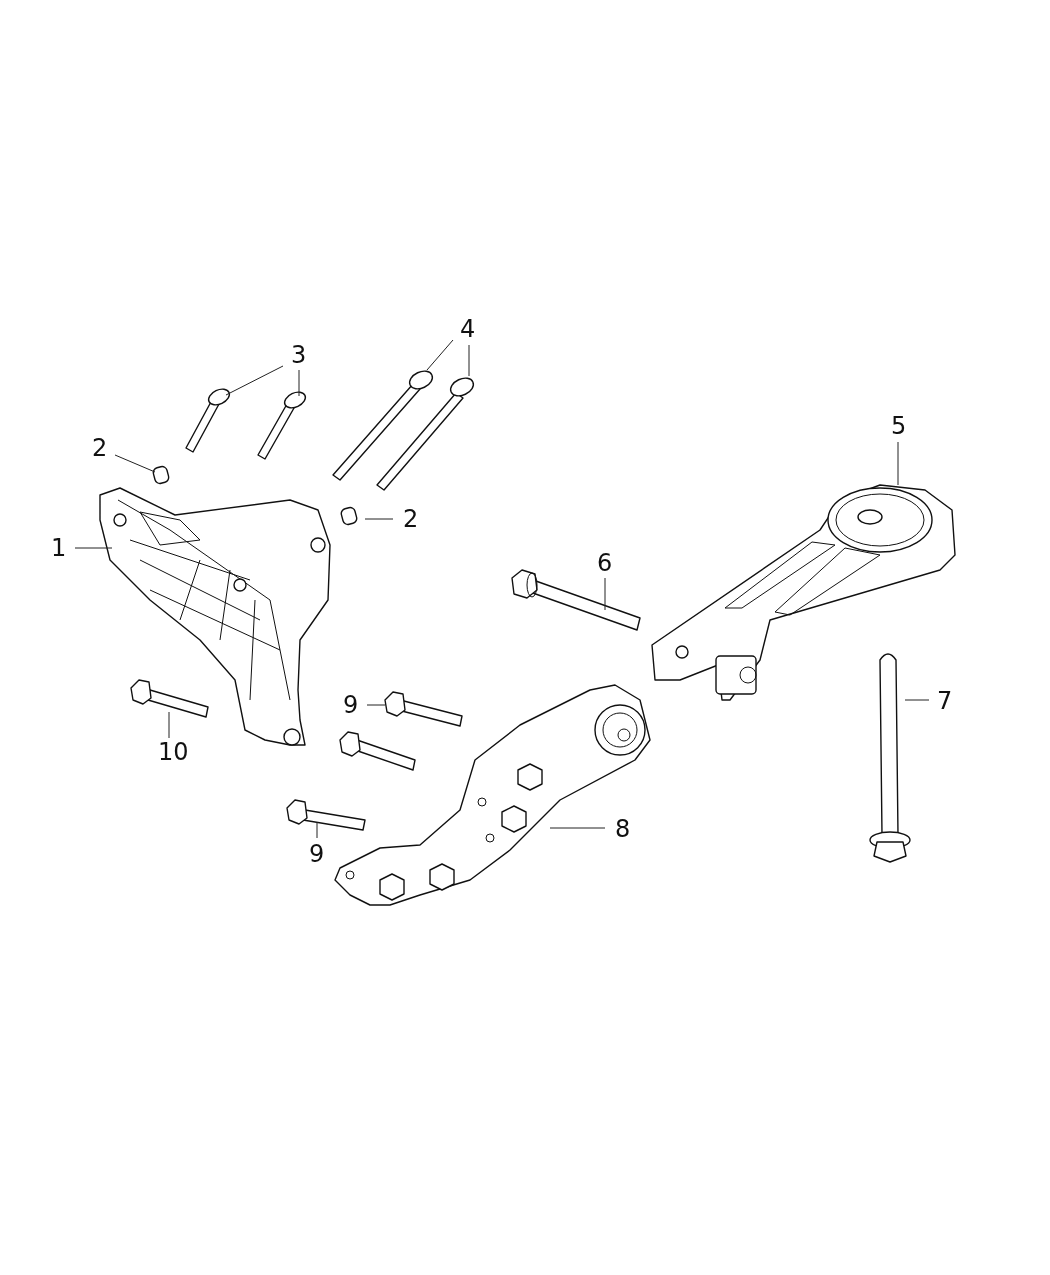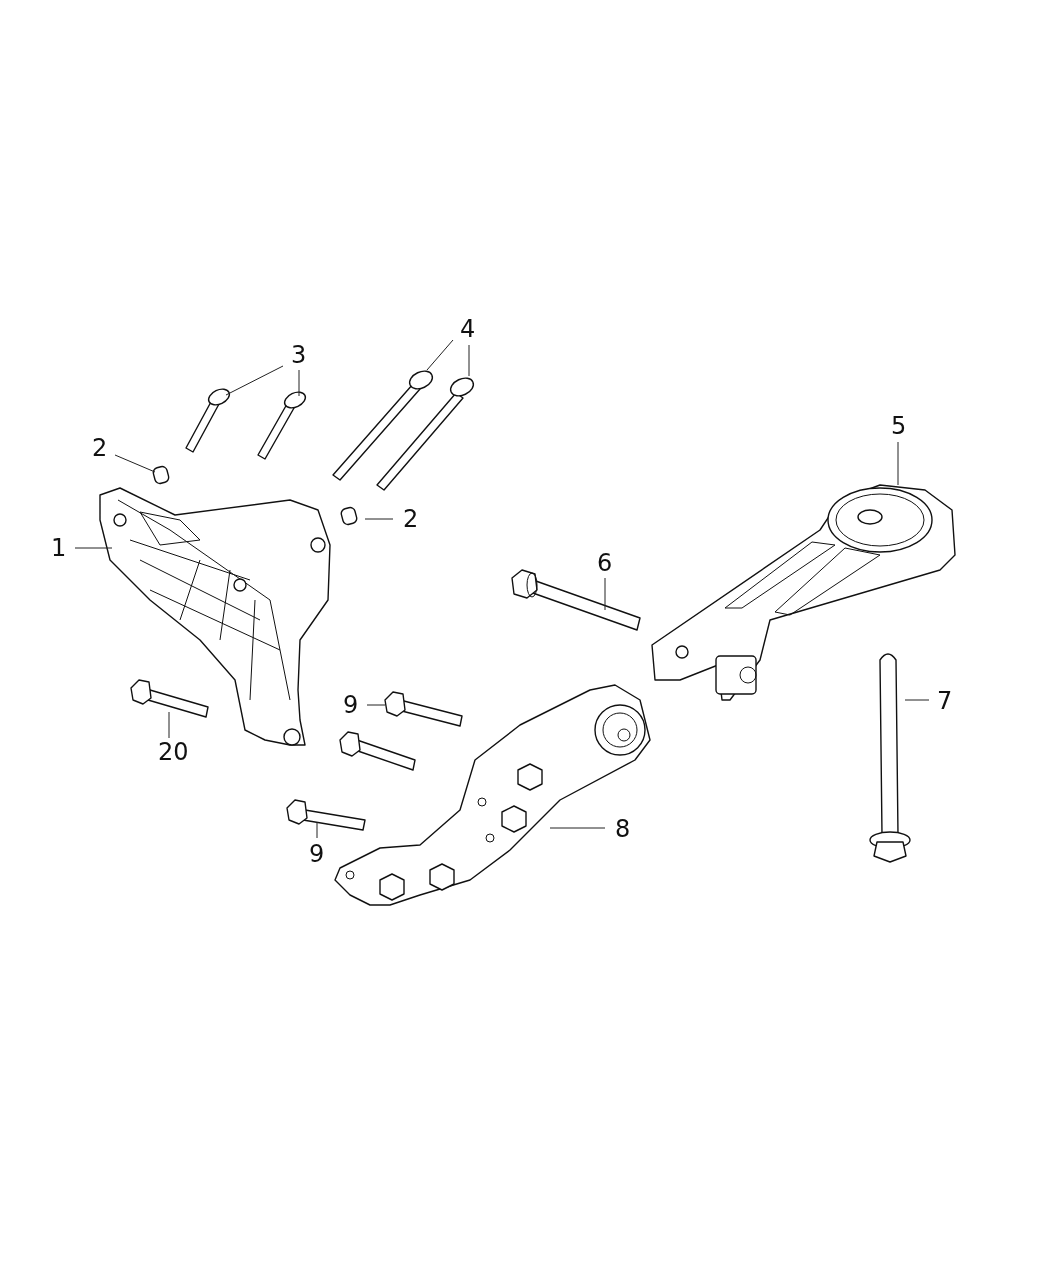--- a/index.html
+++ b/index.html
@@ -121,14 +121,14 @@
 <div class="callout" style="left:92px;top:436px;">2</div>
 <div class="callout" style="left:403px;top:507px;">2</div>
 <div class="callout" style="left:291px;top:343px;">3</div>
 <div class="callout" style="left:460px;top:317px;">4</div>
 <div class="callout" style="left:891px;top:414px;">5</div>
 <div class="callout" style="left:597px;top:551px;">6</div>
 <div class="callout" style="left:937px;top:689px;">7</div>
 <div class="callout" style="left:615px;top:817px;">8</div>
 <div class="callout" style="left:343px;top:693px;">9</div>
 <div class="callout" style="left:309px;top:842px;">9</div>
-<div class="callout" style="left:158px;top:740px;">20</div>
+<div class="callout" style="left:158px;top:740px;">10</div>
 </div>
 
 </body></html>

